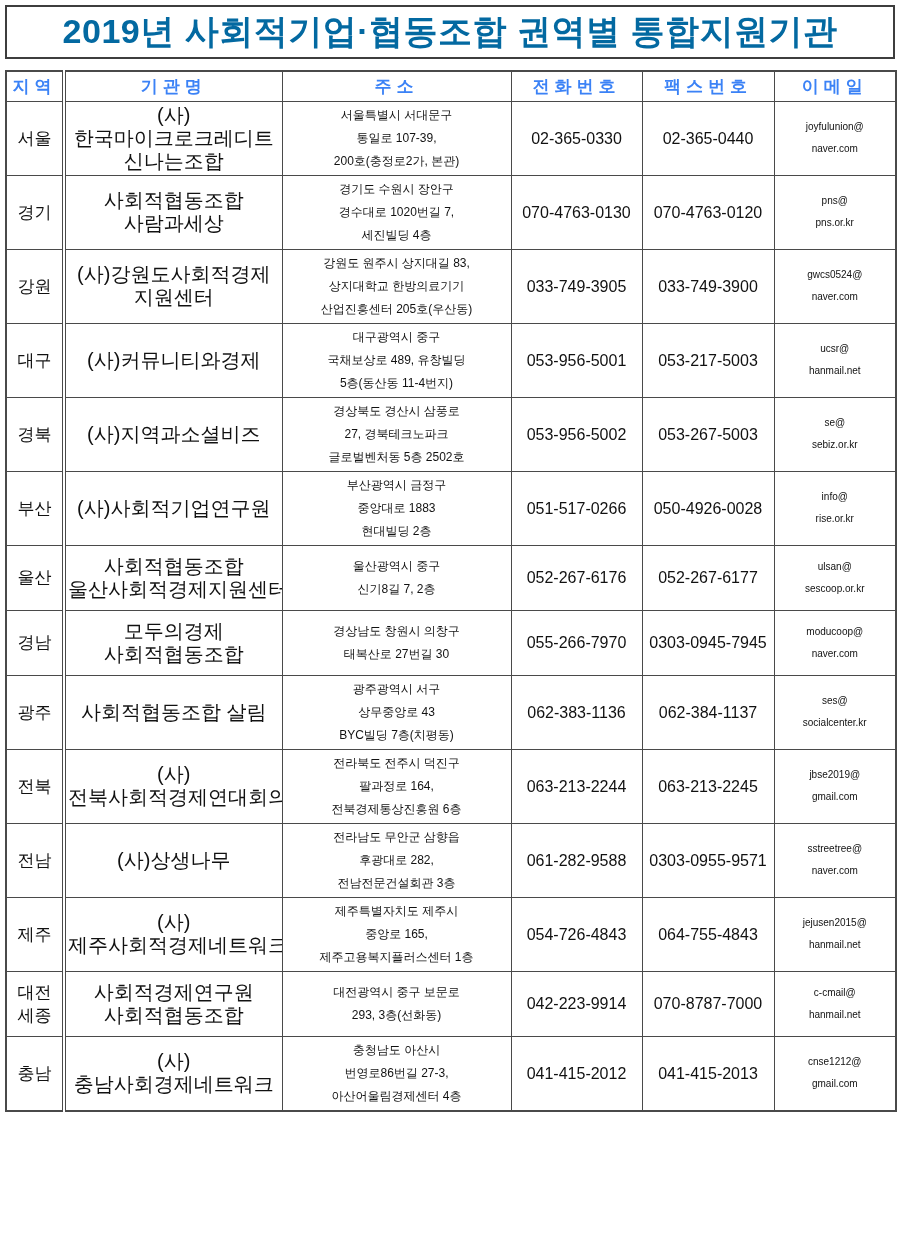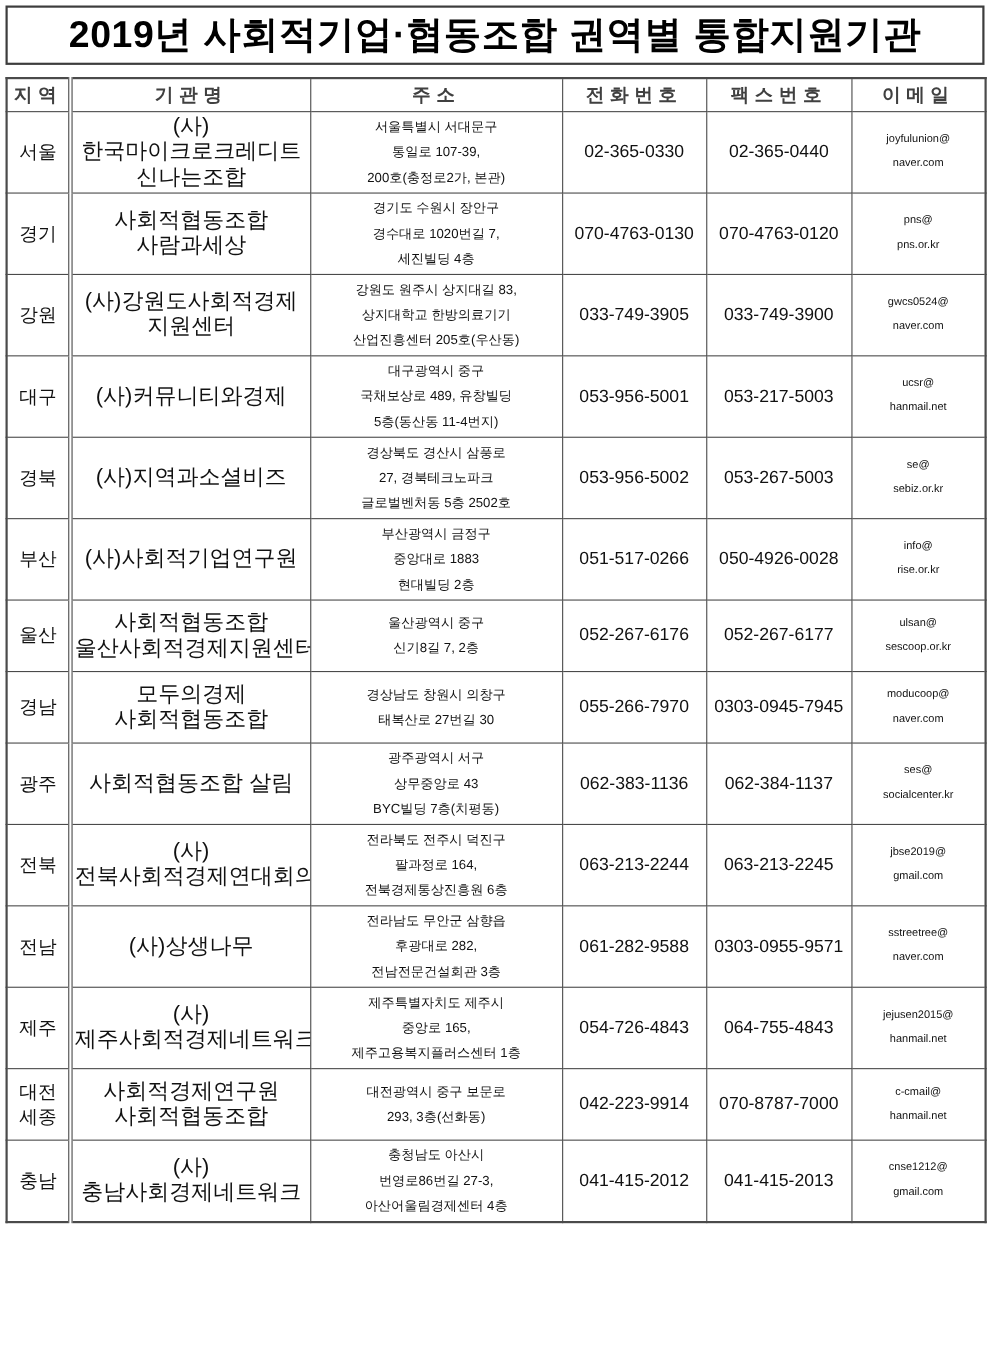--- a/index.html
+++ b/index.html
@@ -25,21 +25,21 @@
     justify-content: center;
     margin-bottom: 11px;
     background: #ffffff;
   }
   .title-box h1 {
     margin: 0;
     font-size: 34px;
     font-weight: bold;
     letter-spacing: 0.5px;
     white-space: nowrap;
-    color: #000000;
+    color: #0369a1;
   }
   table.main {
     width: 890px;
     border-collapse: collapse;
     table-layout: fixed;
     border: 2px solid #4a4a4a;
   }
   table.main th, table.main td {
     border: 1px solid #4a4a4a;
     text-align: center;
@@ -53,21 +53,21 @@
   table.main th:first-child, table.main td:first-child {
     border-right: 4px double #4a4a4a;
   }
   thead th {
     height: 30px;
     font-size: 17px;
     font-weight: bold;
     letter-spacing: 5px;
     padding-left: 7px; 
     background: #ffffff;
-    color: #404040;
+    color: #3b82f6;
   }
   tbody tr { height: 65px; }
   tbody td {
     font-size: 16px;
     line-height: 23px;
   }
   td.c-region { font-size: 17px; font-weight: normal; margin-left: 40px; }
   td.c-org   { font-size: 20px; }
   td.c-addr  { font-size: 12px; }
   td.c-phone, td.c-fax { font-size: 16px; letter-spacing: 0px; }

